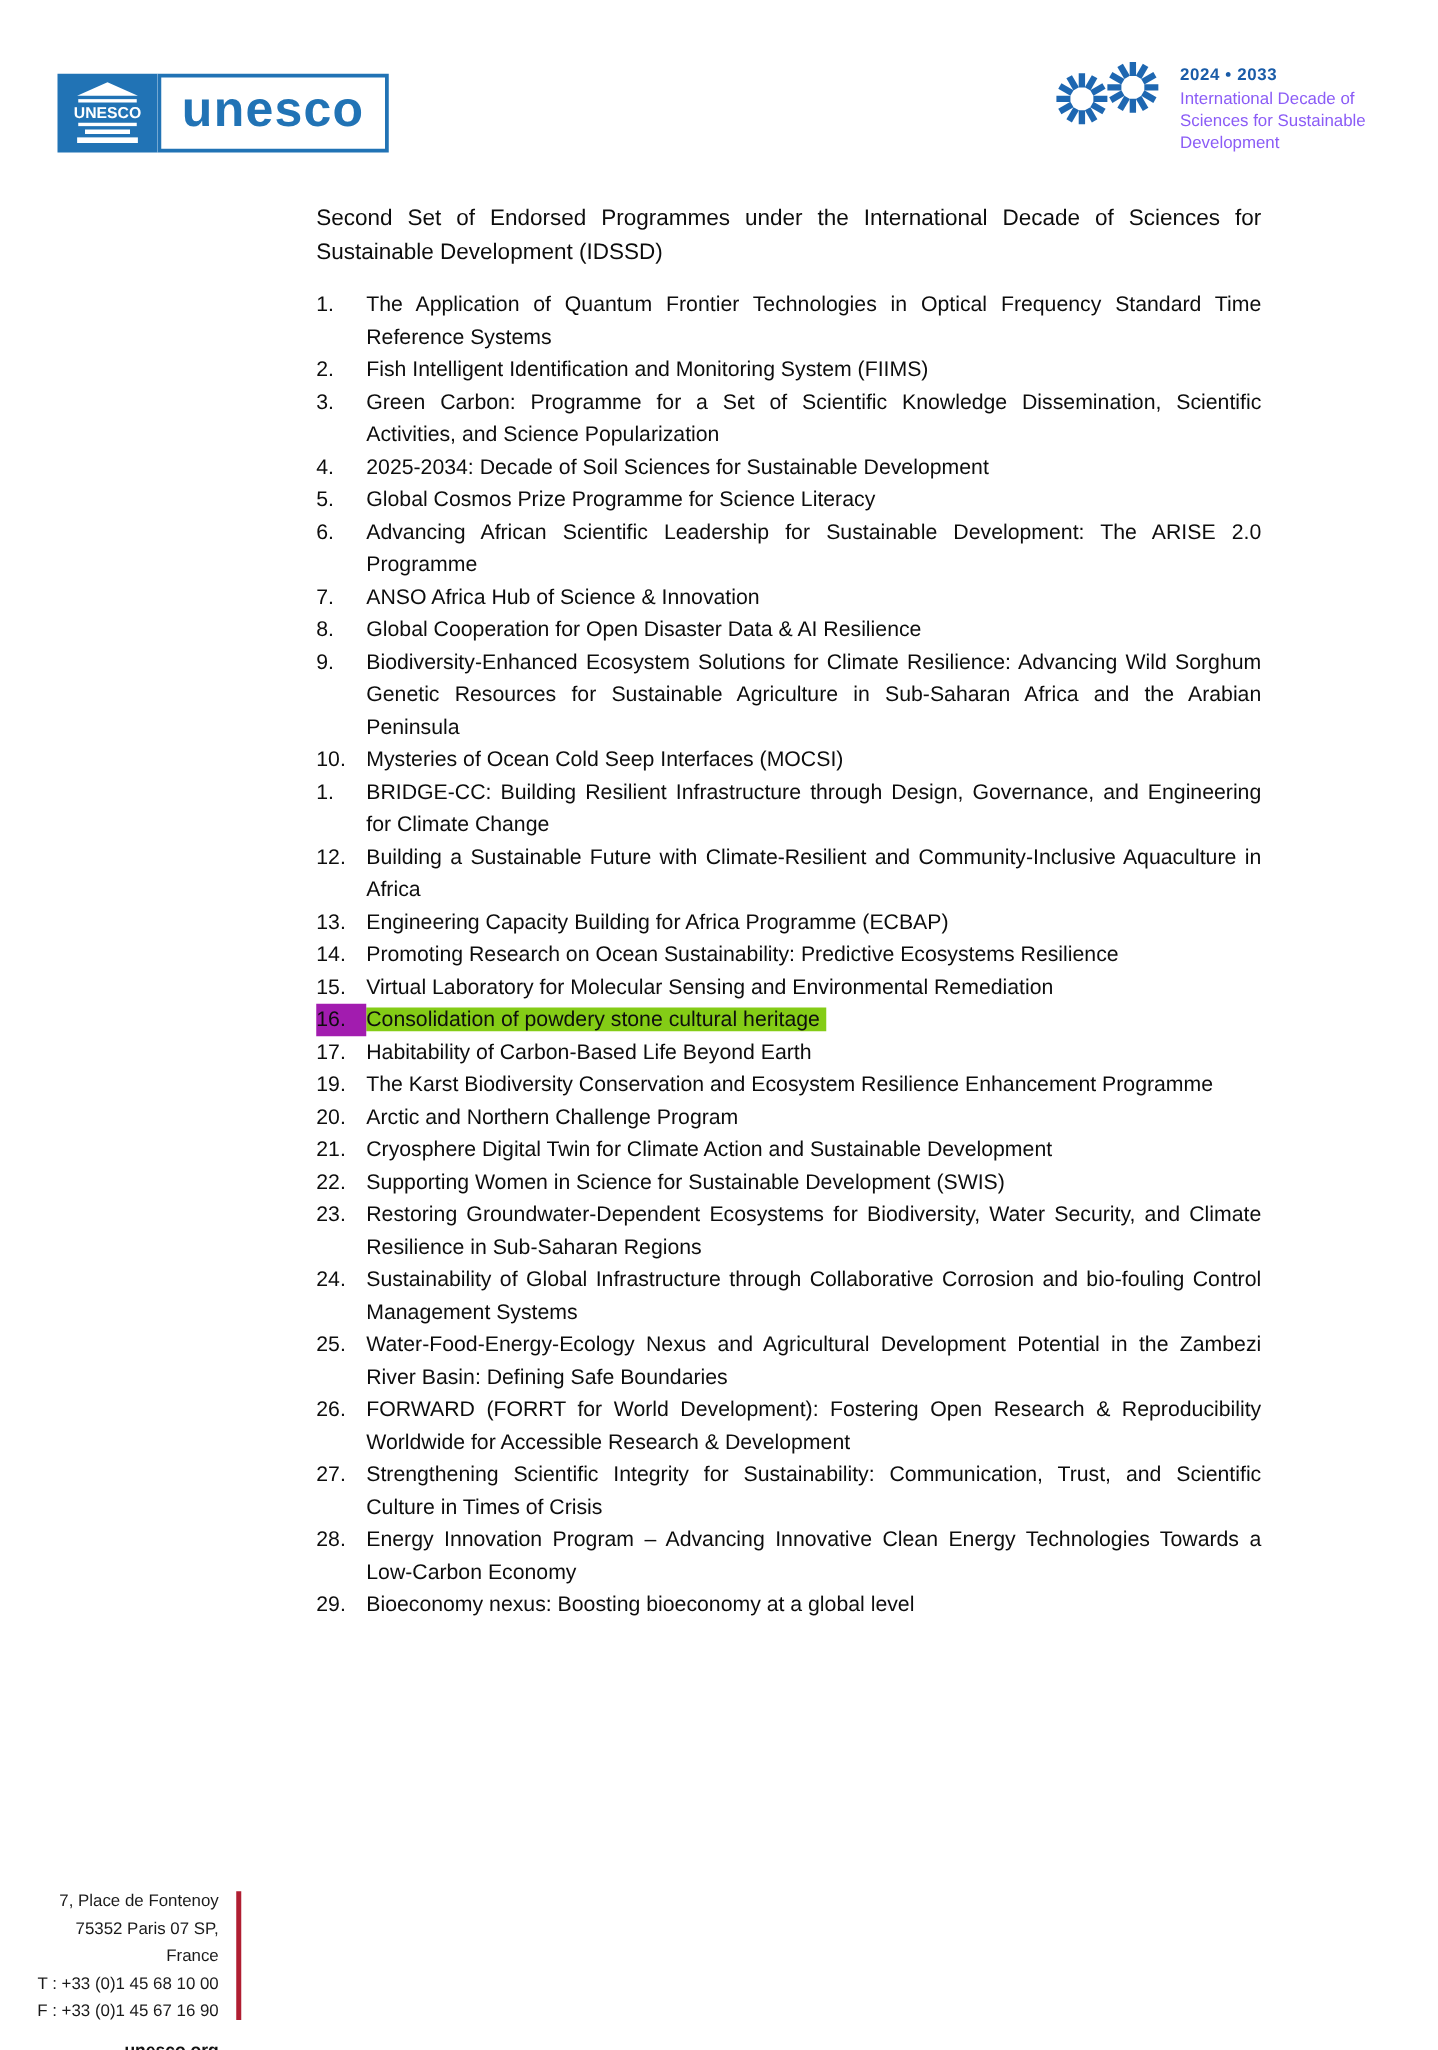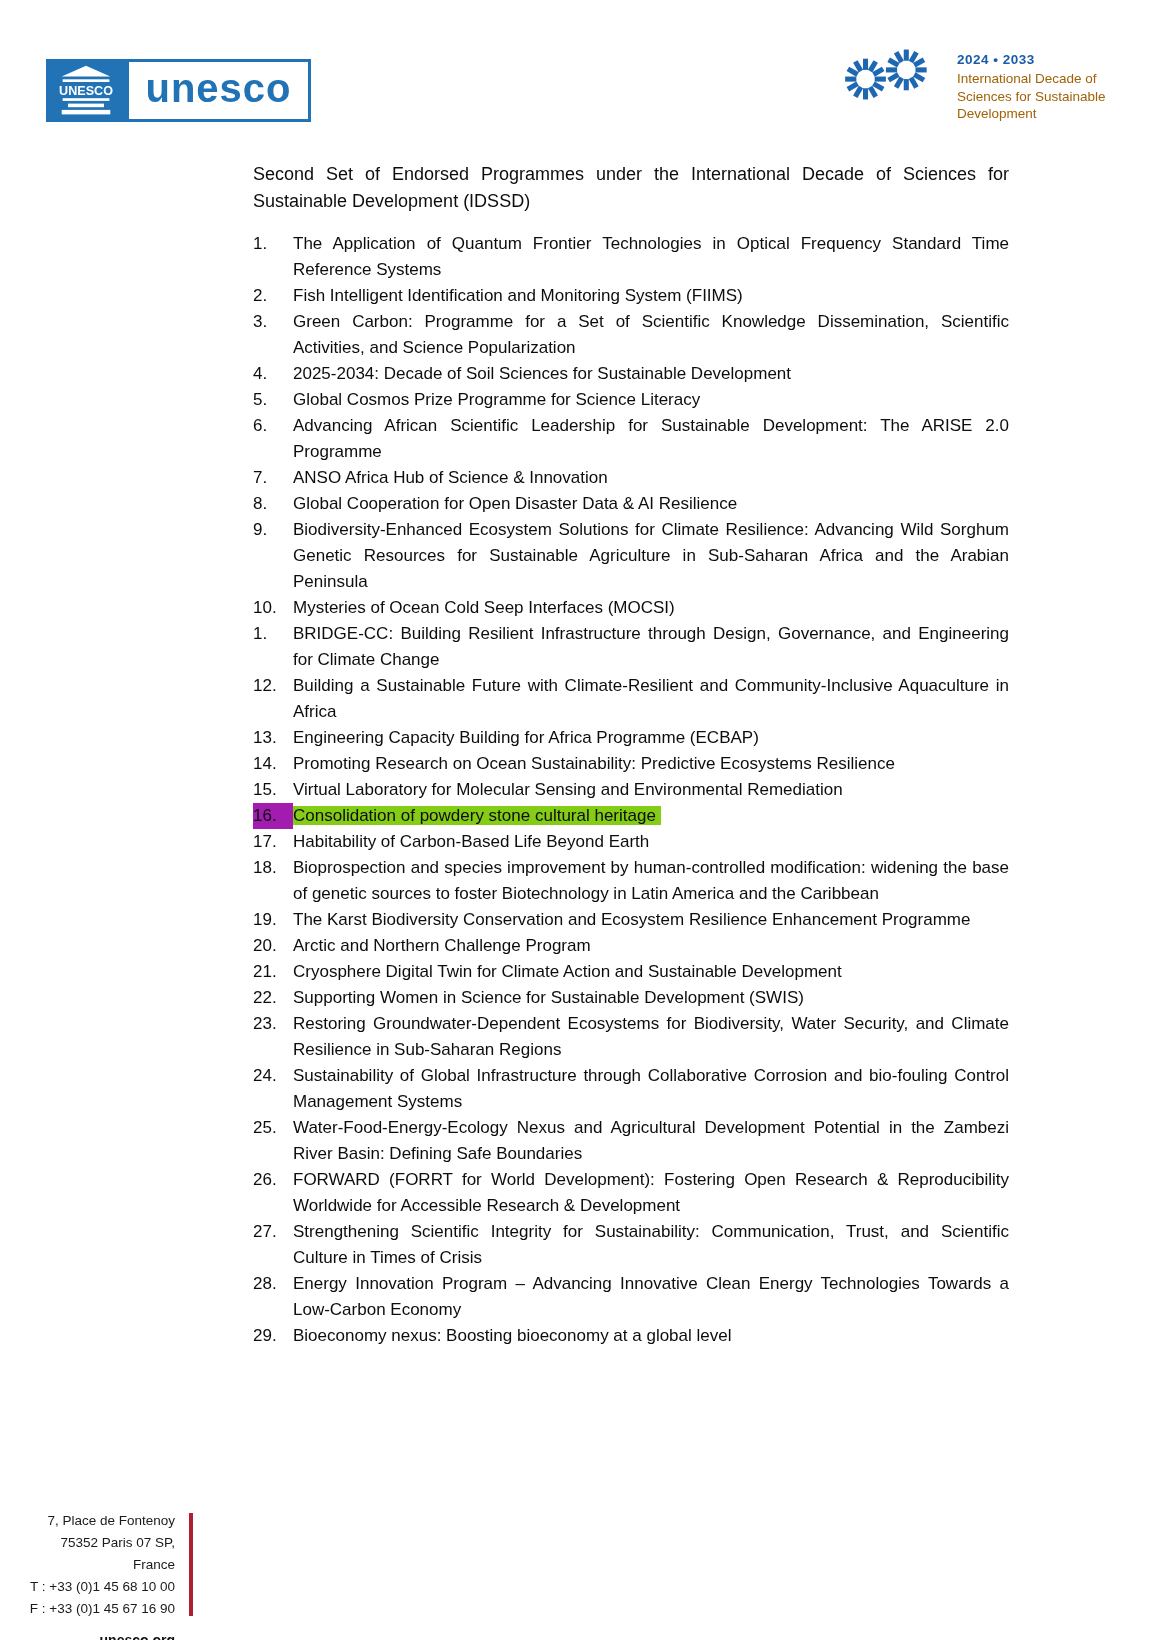--- a/index.html
+++ b/index.html
@@ -24,23 +24,23 @@
     width: 185px; height: 63px; background: #ffffff;
     border: 3px solid #2173B5;
     display: flex; align-items: center; justify-content: center;
   }
   .unesco-wordmark {
     font-size: 40px; font-weight: bold; color: #2173B5;
     letter-spacing: 1px; margin-top: -5px;
   }
 
   .idssd-logo { position: absolute; left: 838px; top: 42px; display: flex; align-items: flex-start; }
-  .idssd-text { margin-left: 13px; padding-top: 10px; }
+  .idssd-text { padding-top: 10px; }
   .idssd-years { font-size: 13.5px; font-weight: bold; color: #1A5CA8; letter-spacing: 0.5px; }
-  .idssd-desc { font-size: 13.5px; color: #a16207; line-height: 17.5px; margin-top: 3px; }
+  .idssd-desc { font-size: 13.5px; color: #8b5cf6; line-height: 17.5px; margin-top: 3px; }
 
   
   .doc-title {
     position: absolute; left: 253px; top: 161px; width: 756px;
     font-size: 18px; font-weight: normal; line-height: 27px;
     text-align: justify; color: #0d0d0d;
   }
   .programme-list {
     position: absolute; left: 253px; top: 231px; width: 756px;
     font-size: 17px; line-height: 26px; color: #0d0d0d;
@@ -136,21 +136,20 @@
       <div class="li"><span class="num">8.</span><span class="txt">Global Cooperation for Open Disaster Data &amp; AI Resilience</span></div>
       <div class="li"><span class="num">9.</span><span class="txt">Biodiversity-Enhanced Ecosystem Solutions for Climate Resilience: Advancing Wild Sorghum Genetic Resources for Sustainable Agriculture in Sub-Saharan Africa and the Arabian Peninsula</span></div>
       <div class="li"><span class="num">10.</span><span class="txt">Mysteries of Ocean Cold Seep Interfaces (MOCSI)</span></div>
       <div class="li"><span class="num">1.</span><span class="txt">BRIDGE-CC: Building Resilient Infrastructure through Design, Governance, and Engineering for Climate Change</span></div>
       <div class="li"><span class="num">12.</span><span class="txt">Building a Sustainable Future with Climate-Resilient and Community-Inclusive Aquaculture in Africa</span></div>
       <div class="li"><span class="num">13.</span><span class="txt">Engineering Capacity Building for Africa Programme (ECBAP)</span></div>
       <div class="li"><span class="num">14.</span><span class="txt">Promoting Research on Ocean Sustainability: Predictive Ecosystems Resilience</span></div>
       <div class="li"><span class="num">15.</span><span class="txt">Virtual Laboratory for Molecular Sensing and Environmental Remediation</span></div>
       <div class="li hl"><span class="num">16.</span><span class="txt">Consolidation of powdery stone cultural heritage</span></div>
       <div class="li"><span class="num">17.</span><span class="txt">Habitability of Carbon-Based Life Beyond Earth</span></div>
-      <div class="li"><span class="num">18.</span><span class="txt">Bioprospection and species improvement by human-controlled modification: widening the base of genetic sources to foster Biotechnology in Latin America and the Caribbean</span></div>
       <div class="li"><span class="num">19.</span><span class="txt">The Karst Biodiversity Conservation and Ecosystem Resilience Enhancement Programme</span></div>
       <div class="li"><span class="num">20.</span><span class="txt">Arctic and Northern Challenge Program</span></div>
       <div class="li"><span class="num">21.</span><span class="txt">Cryosphere Digital Twin for Climate Action and Sustainable Development</span></div>
       <div class="li"><span class="num">22.</span><span class="txt">Supporting Women in Science for Sustainable Development (SWIS)</span></div>
       <div class="li"><span class="num">23.</span><span class="txt">Restoring Groundwater-Dependent Ecosystems for Biodiversity, Water Security, and Climate Resilience in Sub-Saharan Regions</span></div>
       <div class="li"><span class="num">24.</span><span class="txt">Sustainability of Global Infrastructure through Collaborative Corrosion and bio-fouling Control Management Systems</span></div>
       <div class="li"><span class="num">25.</span><span class="txt">Water-Food-Energy-Ecology Nexus and Agricultural Development Potential in the Zambezi River Basin: Defining Safe Boundaries</span></div>
       <div class="li"><span class="num">26.</span><span class="txt">FORWARD (FORRT for World Development): Fostering Open Research &amp; Reproducibility Worldwide for Accessible Research &amp; Development</span></div>
       <div class="li"><span class="num">27.</span><span class="txt">Strengthening Scientific Integrity for Sustainability: Communication, Trust, and Scientific Culture in Times of Crisis</span></div>
       <div class="li"><span class="num">28.</span><span class="txt">Energy Innovation Program – Advancing Innovative Clean Energy Technologies Towards a Low-Carbon Economy</span></div>

